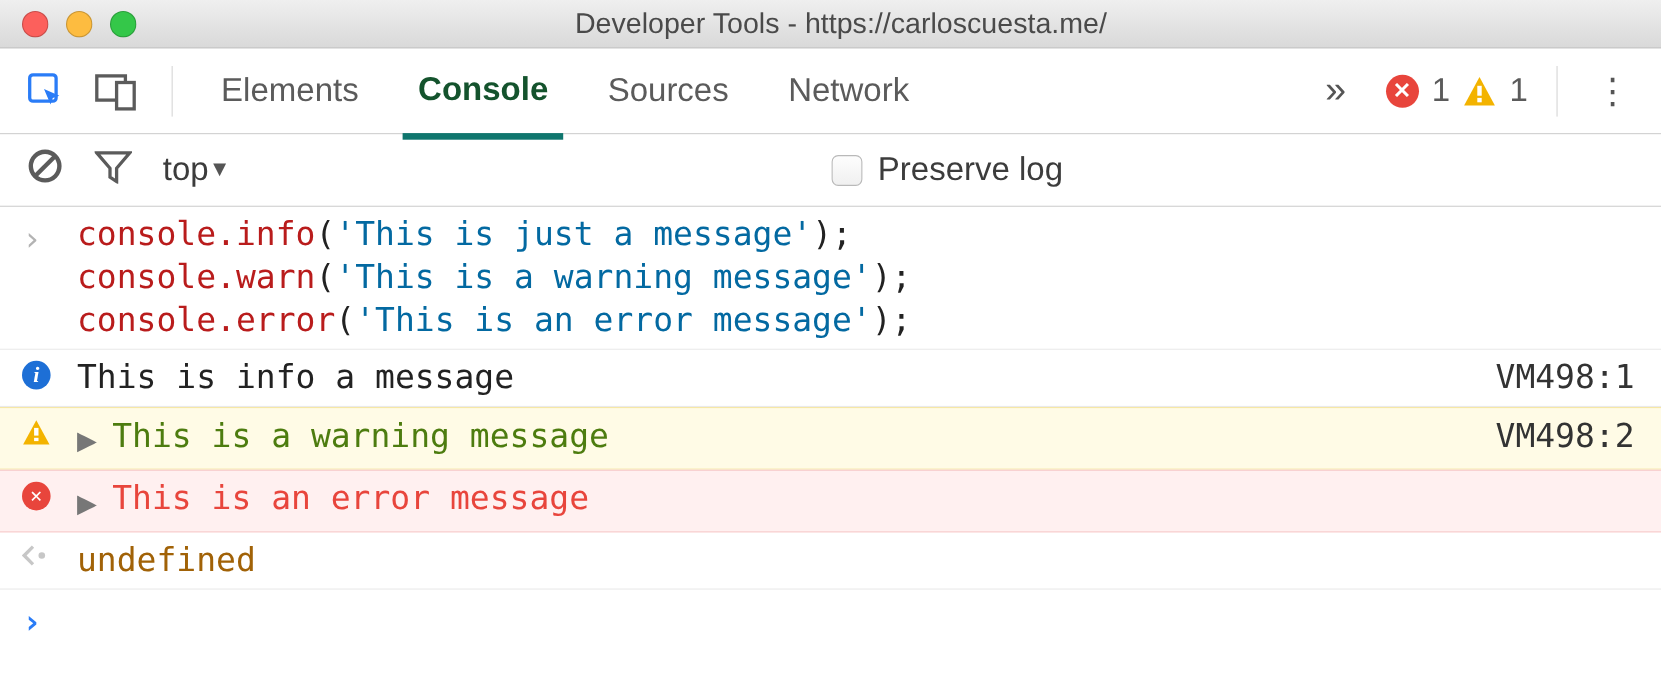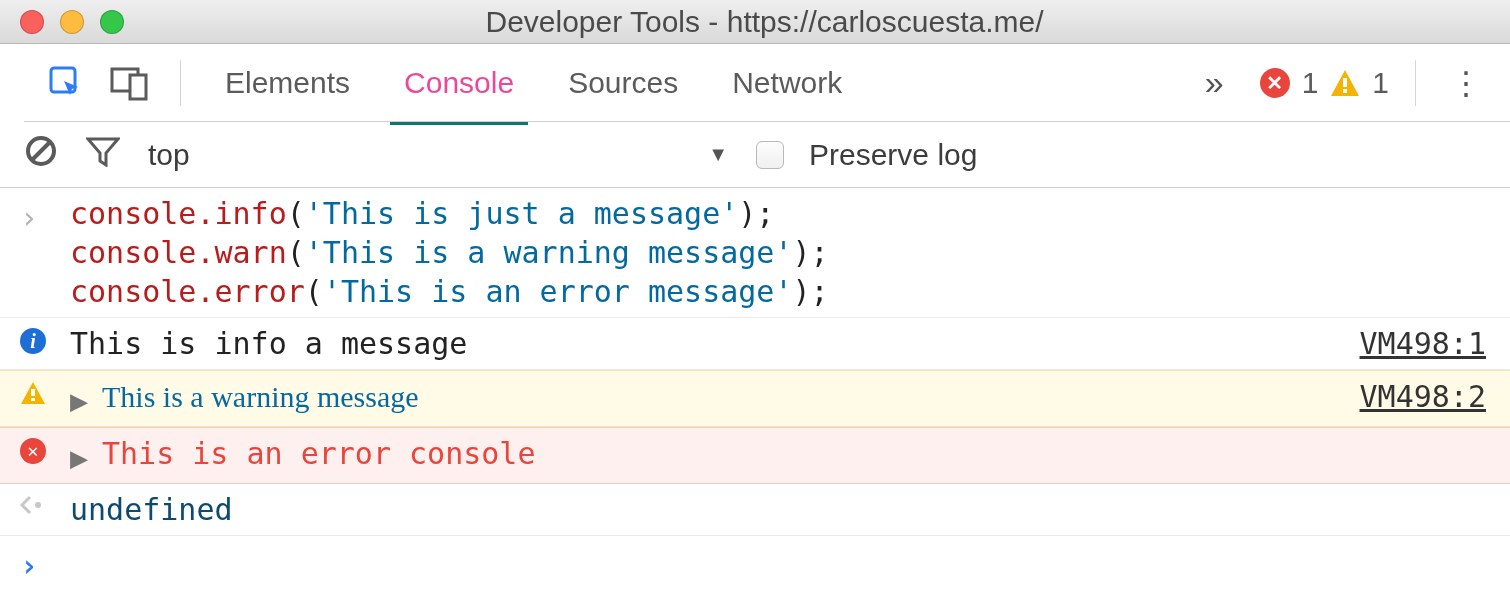--- a/index.html
+++ b/index.html
@@ -21,39 +21,38 @@
   align-items: center;
   position: relative;
 }
 .traffic-lights { display: flex; gap: 16px; padding-left: 20px; }
 .dot { width: 24px; height: 24px; border-radius: 50%; border: 1px solid rgba(0,0,0,0.2); }
 .red { background: #fc605c; }
 .yellow { background: #fdbc40; }
 .green { background: #34c749; }
 .title {
   position: absolute; left: 0; right: 0; text-align: center;
-  font-size: 30px; color: #4a4a4a; pointer-events: none; padding-left: 19px;
+  font-size: 26px; color: #4a4a4a; pointer-events: none; padding-left: 19px;
 }
 
 
 .tabstrip {
   height: 78px;
   border-bottom: 1px solid #cfcfcf;
   display: flex;
   align-items: center;
   padding: 0 20px 0 24px;
   gap: 26px;
   font-size: 30px;
   color: #5b5b5b;
-  margin-left: 24px;
 }
 .tabstrip .icon-btn { display: flex; align-items: center; justify-content: center; }
 .divider { width: 1px; height: 46px; background: #d6d6d6; margin: 0 4px; }
 .tab { padding: 22px 14px; cursor: pointer; white-space: nowrap; }
-.tab.active { color: #ec4899; border-bottom: 3px solid #0f766e; margin-bottom: -4px; font-weight: 400; }
+.tab.active { color: #14532d; border-bottom: 6px solid #0f766e; margin-bottom: -4px; font-weight: 700; }
 .spacer { flex: 1; }
 .chevrons { font-size: 34px; color: #555; letter-spacing: 2px; padding: 0 8px; }
 .counts { display: flex; align-items: center; gap: 12px; font-size: 30px; }
 .badge-circle {
   width: 30px; height: 30px; border-radius: 50%; display: inline-flex;
   align-items: center; justify-content: center; font-weight: bold;
 }
 .badge-error { background: #e8453c; color: #fff; font-size: 20px; }
 .badge-warn-tri svg { display: block; }
 .kebab { font-size: 32px; color: #555; padding: 0 8px; }
@@ -68,55 +67,54 @@
   padding: 0 24px;
   gap: 28px;
   font-size: 30px;
   color: #3c3c3c;
 }
 .context-select {
   flex: 0 0 auto;
   width: 580px;
   display: flex;
   align-items: center;
-  justify-content: space-between;
 }
 .dropdown-caret { color: #555; font-size: 20px; }
 .checkbox {
   width: 28px; height: 28px; border-radius: 6px;
   background: linear-gradient(#fdfdfd,#f0f0f0);
   border: 1px solid #b9b9b9;
 }
-.preserve { display: flex; align-items: center; gap: 25px; }
+.preserve { display: flex; align-items: center; gap: 14px; }
 
 
 .console { flex: 1; display: flex; flex-direction: column; font-family: Menlo, Consolas, monospace; font-size: 30px; }
 .row {
   display: flex; align-items: flex-start;
   border-bottom: 1px solid #eaeaea;
   padding: 6px 24px 6px 20px;
   line-height: 1.3;
 }
 .gutter { width: 50px; display: flex; justify-content: flex-start; padding-top: 4px; }
 .gutter-input { color: #b3b3b3; font-size: 30px; }
 .gutter-output { color: #b3b3b3; }
 .gutter-prompt { color: #2a7cf7; font-weight: bold; }
 .msg { flex: 1; white-space: pre; }
-.src { color: #333; text-decoration: underline; padding-left: 16px; }
+.src { color: #333; padding-left: 16px; }
 
 .code .fn { color: #b91c1c; }
 .code .str { color: #0369a1; }
 .code .p { color: #222; }
 
 .row-info .text { color: #222; }
 .row-warn { background: #fffbe6; border-top: 1px solid #f6e7a6; border-bottom: 1px solid #f6e7a6; }
-.row-warn .text { color: #0369a1; font-family: Liberation Serif, serif; }
+.row-warn .text { color: #4d7c0f; }
 .row-error { background: #fff0f0; border-top: 1px solid #f7caca; border-bottom: 1px solid #f7caca; }
 .row-error .text { color: #e8453c; }
-.row-undef .text { color: #0c4a6e; }
+.row-undef .text { color: #a16207; }
 
 .lvl-icon { width: 50px; display: flex; align-items: center; padding-top: 4px; }
 .tri-toggle { width: 26px; display: inline-flex; color: #777; padding-top: 4px; margin-right: 6px; }
 .info-dot {
   width: 26px; height: 26px; border-radius: 50%; background: #1d6fd6; color: #fff;
   display: inline-flex; align-items: center; justify-content: center;
   font-family: Georgia, serif; font-style: italic; font-weight: bold; font-size: 20px;
 }
 .err-dot {
   width: 26px; height: 26px; border-radius: 50%; background: #e8453c; color: #fff;
@@ -229,21 +227,21 @@
       <div class="tri-toggle">▶</div>
       <div class="msg text">This is a warning message</div>
       <div class="src">VM498:2</div>
     </div>
 
     <div class="row row-error">
       <div class="lvl-icon">
           <span class="err-dot">✕</span>
         </div>
       <div class="tri-toggle">▶</div>
-      <div class="msg text">This is an error console</div>
+      <div class="msg text">This is an error message</div>
     </div>
 
     <div class="row row-undef">
       <div class="gutter gutter-output">
         <svg width="24" height="22" viewBox="0 0 24 22">
             <path d="M10 3 L2 11 L10 19" fill="none" stroke="#c7c7c7" stroke-width="3"></path>
             <circle cx="18" cy="11" r="3" fill="#c7c7c7"></circle>
           </svg>
       </div>
       <div class="msg text">undefined</div>

